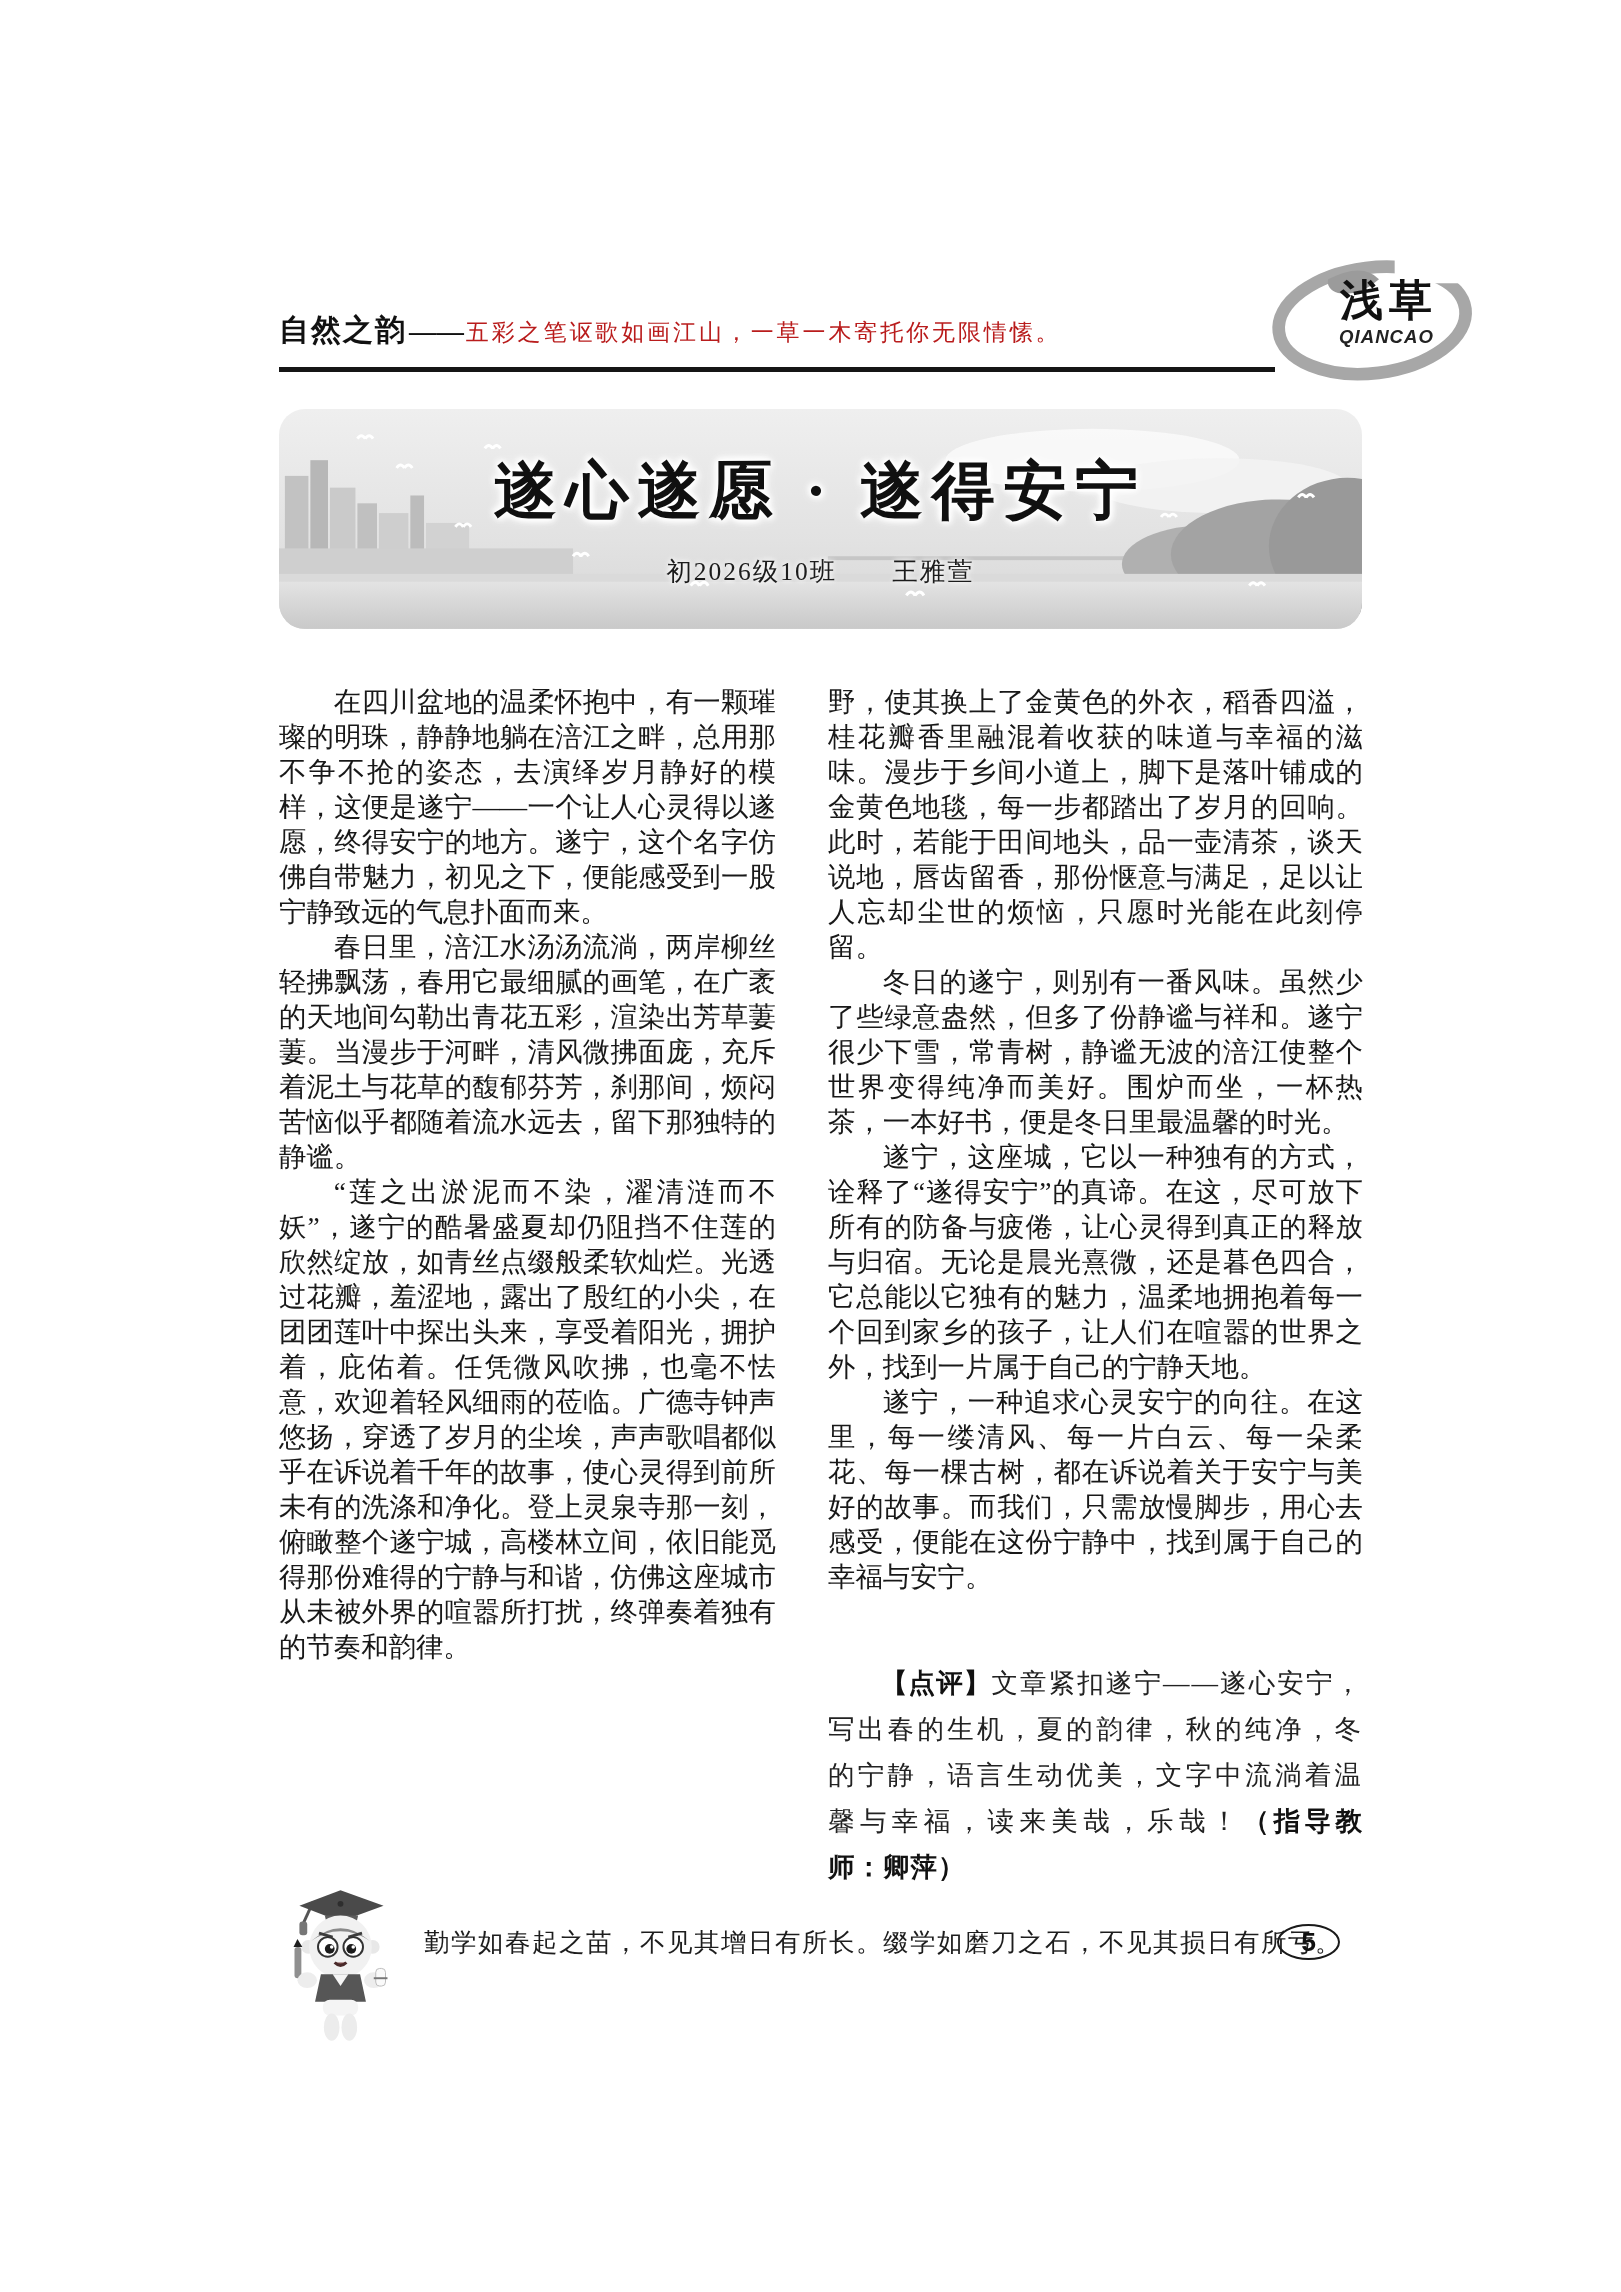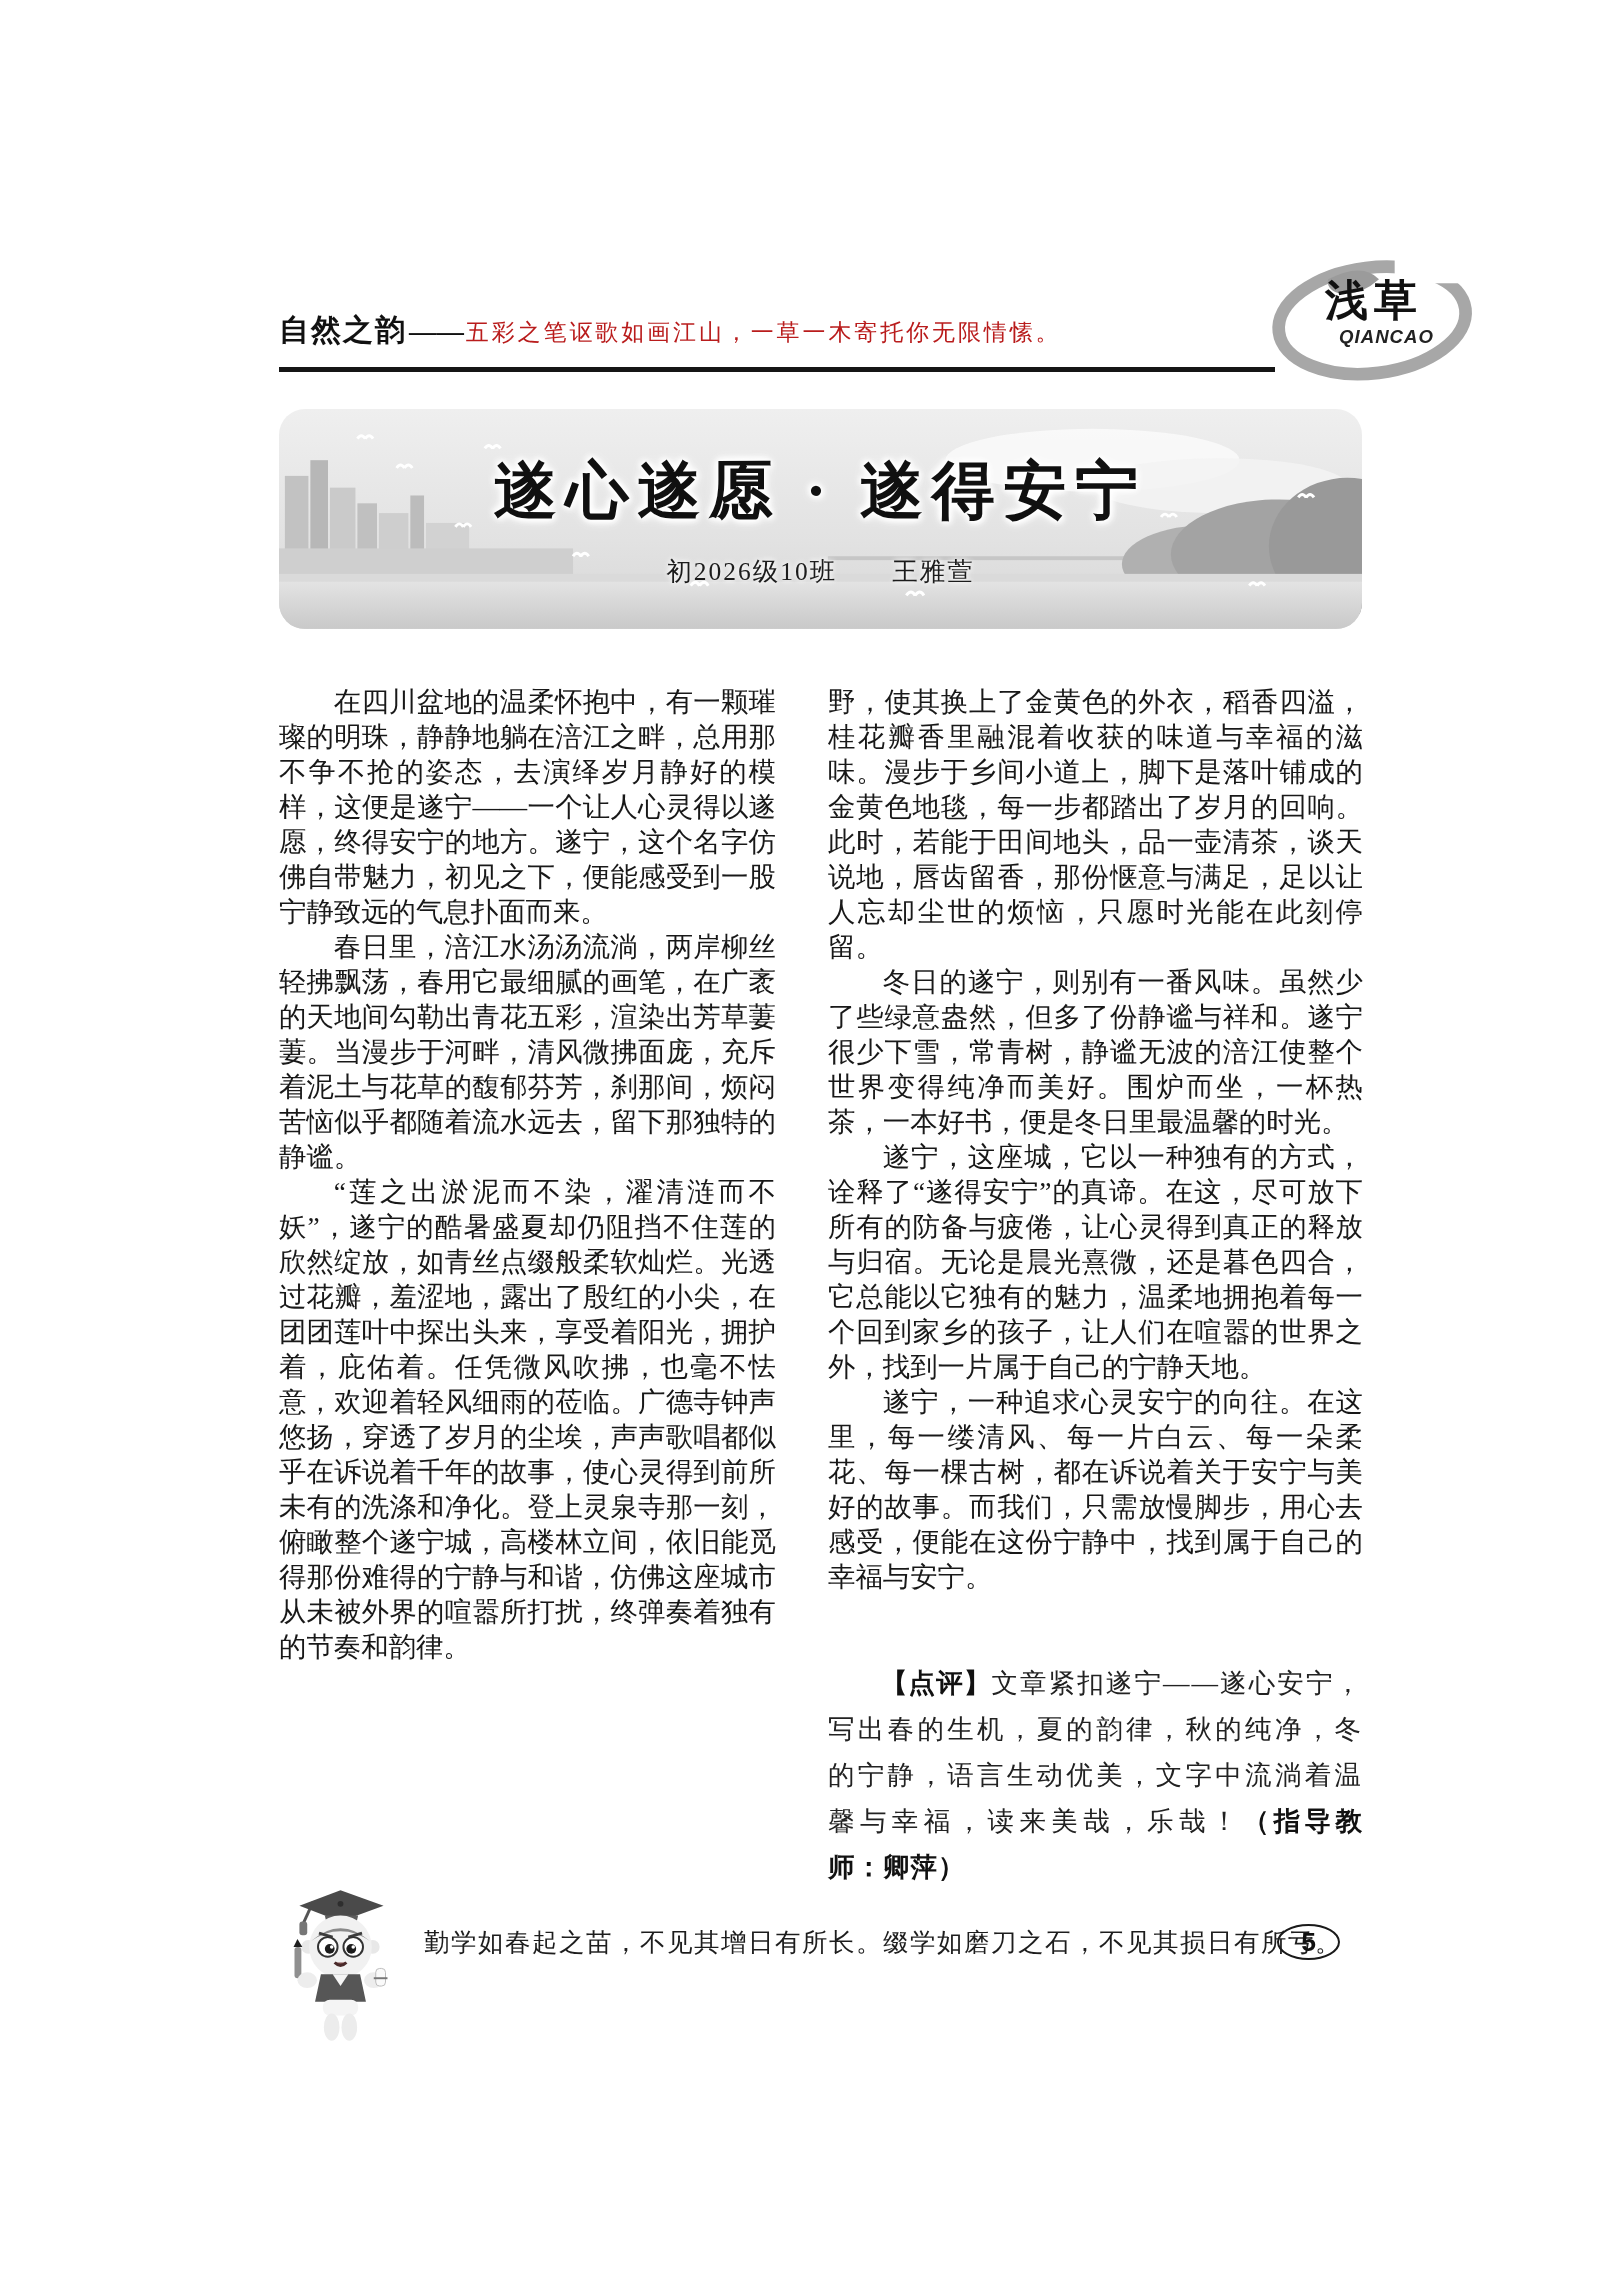--- a/index.html
+++ b/index.html
@@ -24,21 +24,21 @@
     font-family:cursive; font-size:23px; color:#b91c1c; letter-spacing:2.9px;
   }
   .header-rule {
     position:absolute; left:279px; top:367px; width:996px; height:4.9px; background:#151515;
   }
 
   
   .logo { position:absolute; left:1269px; top:250px; width:221px; height:137px; }
   .logo svg { position:absolute; left:0; top:0; }
   .logo-cn {
-    position:absolute; left:46px; top:21.6px; width:118px; text-align:center;
+    position:absolute; left:61px; top:21.6px; width:118px; text-align:center;
     font-family:cursive; font-weight:900; font-size:43px; color:#111; letter-spacing:5.9px;
   }
   .logo-en {
     position:absolute; left:39px; top:76px; width:157px; text-align:center;
     font-family:Liberation Sans, sans-serif;
     font-style:italic; font-weight:900; font-size:18.6px; color:#222; letter-spacing:1px;
   }
 
   
   .banner {

